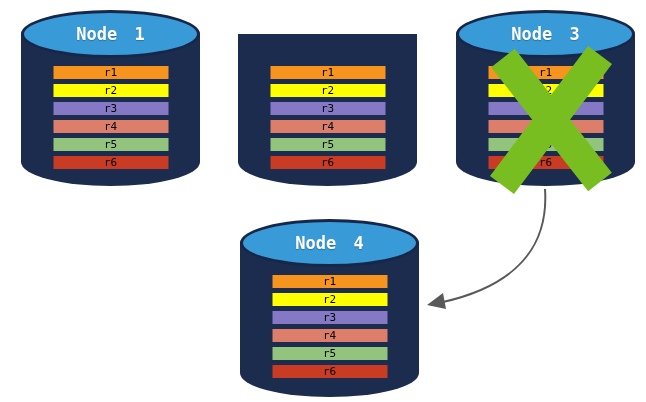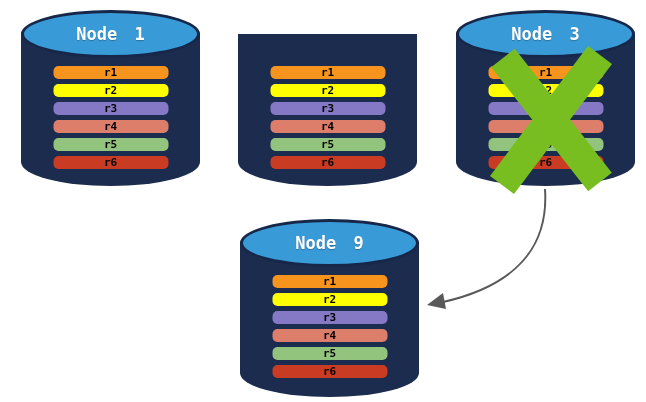--- a/index.html
+++ b/index.html
@@ -18,23 +18,23 @@
     position:absolute;left:0;right:0;top:0;height:48px;border-radius:50%;
     background:#389AD6;border:3px solid #17274A;box-sizing:border-box;
     display:flex;align-items:center;justify-content:center;z-index:2;
   }
   .node-title{
     color:#ffffff;font-weight:bold;font-size:17px;word-spacing:7px;
     text-shadow:0 1px 1px rgba(0,0,0,.25);white-space:pre;
   }
   .bars{position:absolute;left:50%;transform:translateX(-50%);top:56px;width:115px;z-index:3;}
   .bar{
-    height:13px;margin-bottom:5px;border-radius:5px;
+    height:13px;margin-bottom:5px;border-radius:0;
     display:flex;align-items:center;justify-content:center;
-    font-size:11px;font-weight:bold;color:#000000;line-height:13px;
+    font-size:11px;font-weight:normal;color:#000000;line-height:13px;
   }
   .x-overlay{position:absolute;left:489px;top:46px;z-index:5;pointer-events:none;}
   .arrow-overlay{position:absolute;left:0;top:0;width:646px;height:402px;z-index:4;pointer-events:none;}
 </style>
 </head>
 <body>
 
 <div class="canvas">
 
   <div class="node n1">
@@ -79,21 +79,21 @@
       <div class="bar" style="background-color: rgb(221, 126, 107);">r4</div>
       <div class="bar" style="background-color: rgb(147, 196, 125);">r5</div>
       <div class="bar" style="background-color: rgb(201, 59, 34);">r6</div>
     </div>
   </div>
 
   <div class="node n4">
     <div class="cyl-side"></div>
     <div class="cyl-bottom"></div>
     <div class="cyl-top">
-      <span class="node-title">Node 9</span>
+      <span class="node-title">Node 4</span>
     </div>
     <div class="bars">
       <div class="bar" style="background-color: rgb(247, 148, 29);">r1</div>
       <div class="bar" style="background-color: rgb(255, 255, 0);">r2</div>
       <div class="bar" style="background-color: rgb(133, 120, 196);">r3</div>
       <div class="bar" style="background-color: rgb(221, 126, 107);">r4</div>
       <div class="bar" style="background-color: rgb(147, 196, 125);">r5</div>
       <div class="bar" style="background-color: rgb(201, 59, 34);">r6</div>
     </div>
   </div>

